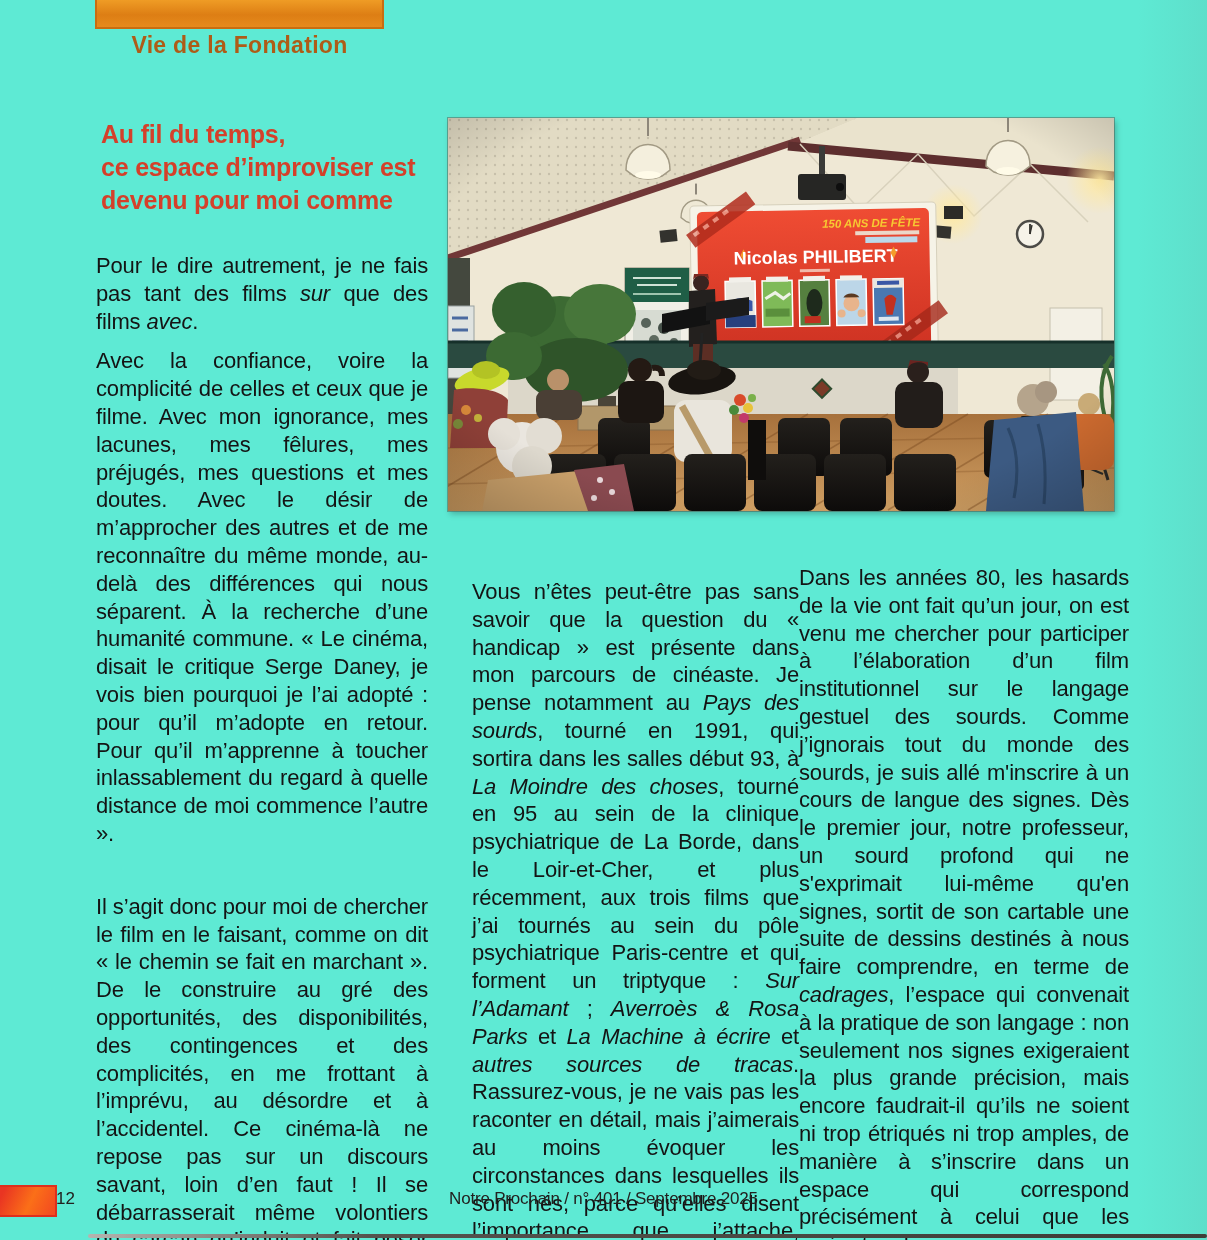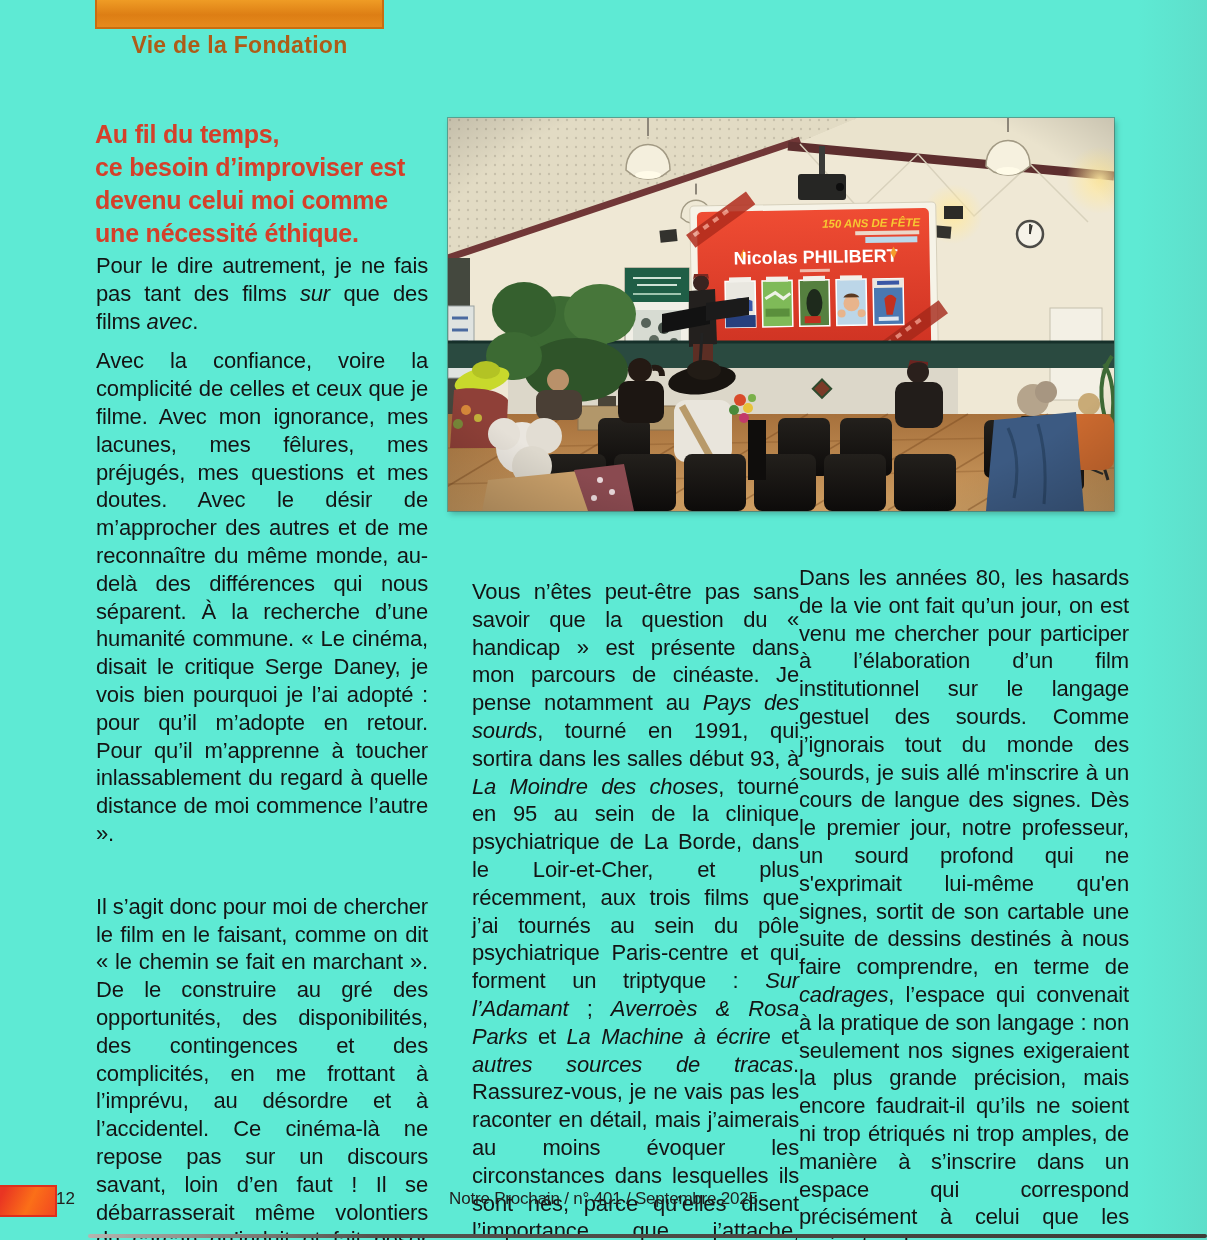--- a/index.html
+++ b/index.html
@@ -8,21 +8,21 @@
   
   #page::after{content:"";position:absolute;top:0;right:0;width:70px;height:100%;
         background:linear-gradient(90deg,rgba(0,0,0,0) 0%,rgba(90,90,85,0.08) 100%);pointer-events:none;}
 
   .tab-bar{position:absolute;left:95px;top:0;width:289px;height:29px;
         background:linear-gradient(180deg,#ef9c25 0%,#dd7e14 55%,#e68a1c 100%);
         border:2px solid #c96d10;border-top:none;box-sizing:border-box;}
   .tab-label{position:absolute;left:95px;top:32px;width:289px;text-align:center;
         font-size:23px;font-weight:bold;color:#ae5c17;letter-spacing:.3px;}
 
-  .pullquote{position:absolute;left:95px;top:118px;width:352px;
+  .pullquote{position:absolute;left:101px;top:118px;width:352px;
         color:#d4402a;font-size:25px;line-height:33px;font-weight:bold;letter-spacing:-.2px;}
 
   .col{position:absolute;text-align:justify;font-size:22px;line-height:27.8px;
         letter-spacing:-.15px;color:#141414;}
   .col p{margin:0;}
   .col p + p{margin-top:12px;}
   .col p.spaced{margin-top:45px;}
   .col em{font-style:italic;}
   #col1{left:96px;top:252px;width:332px;}
   #col2{left:472px;top:578px;width:327px;}
@@ -46,23 +46,22 @@
 </head>
 <body>
 
 <div id="page">
 
   <div class="tab-bar"></div>
   <div class="tab-label">Vie de la Fondation</div>
 
   <div class="pullquote">
       <div>Au fil du temps,</div>
-      <div>ce besoin d’improviser est</div>
-      <div>devenu celui moi comme</div>
-      <div>une nécessité éthique.</div>
+      <div>ce espace d’improviser est</div>
+      <div>devenu pour moi comme</div>
     </div>
 
   <div class="photo">
     <svg width="666" height="393" viewBox="0 0 666 393" xmlns="http://www.w3.org/2000/svg">
       <defs>
         <pattern id="dots" width="9" height="9" patternUnits="userSpaceOnUse">
           <circle cx="2" cy="2" r="1.2" fill="#c7c0aa"></circle>
         </pattern>
         <linearGradient id="screenGrad" x1="0" y1="0" x2="0" y2="1">
           <stop offset="0" stop-color="#ef4c33"></stop>

